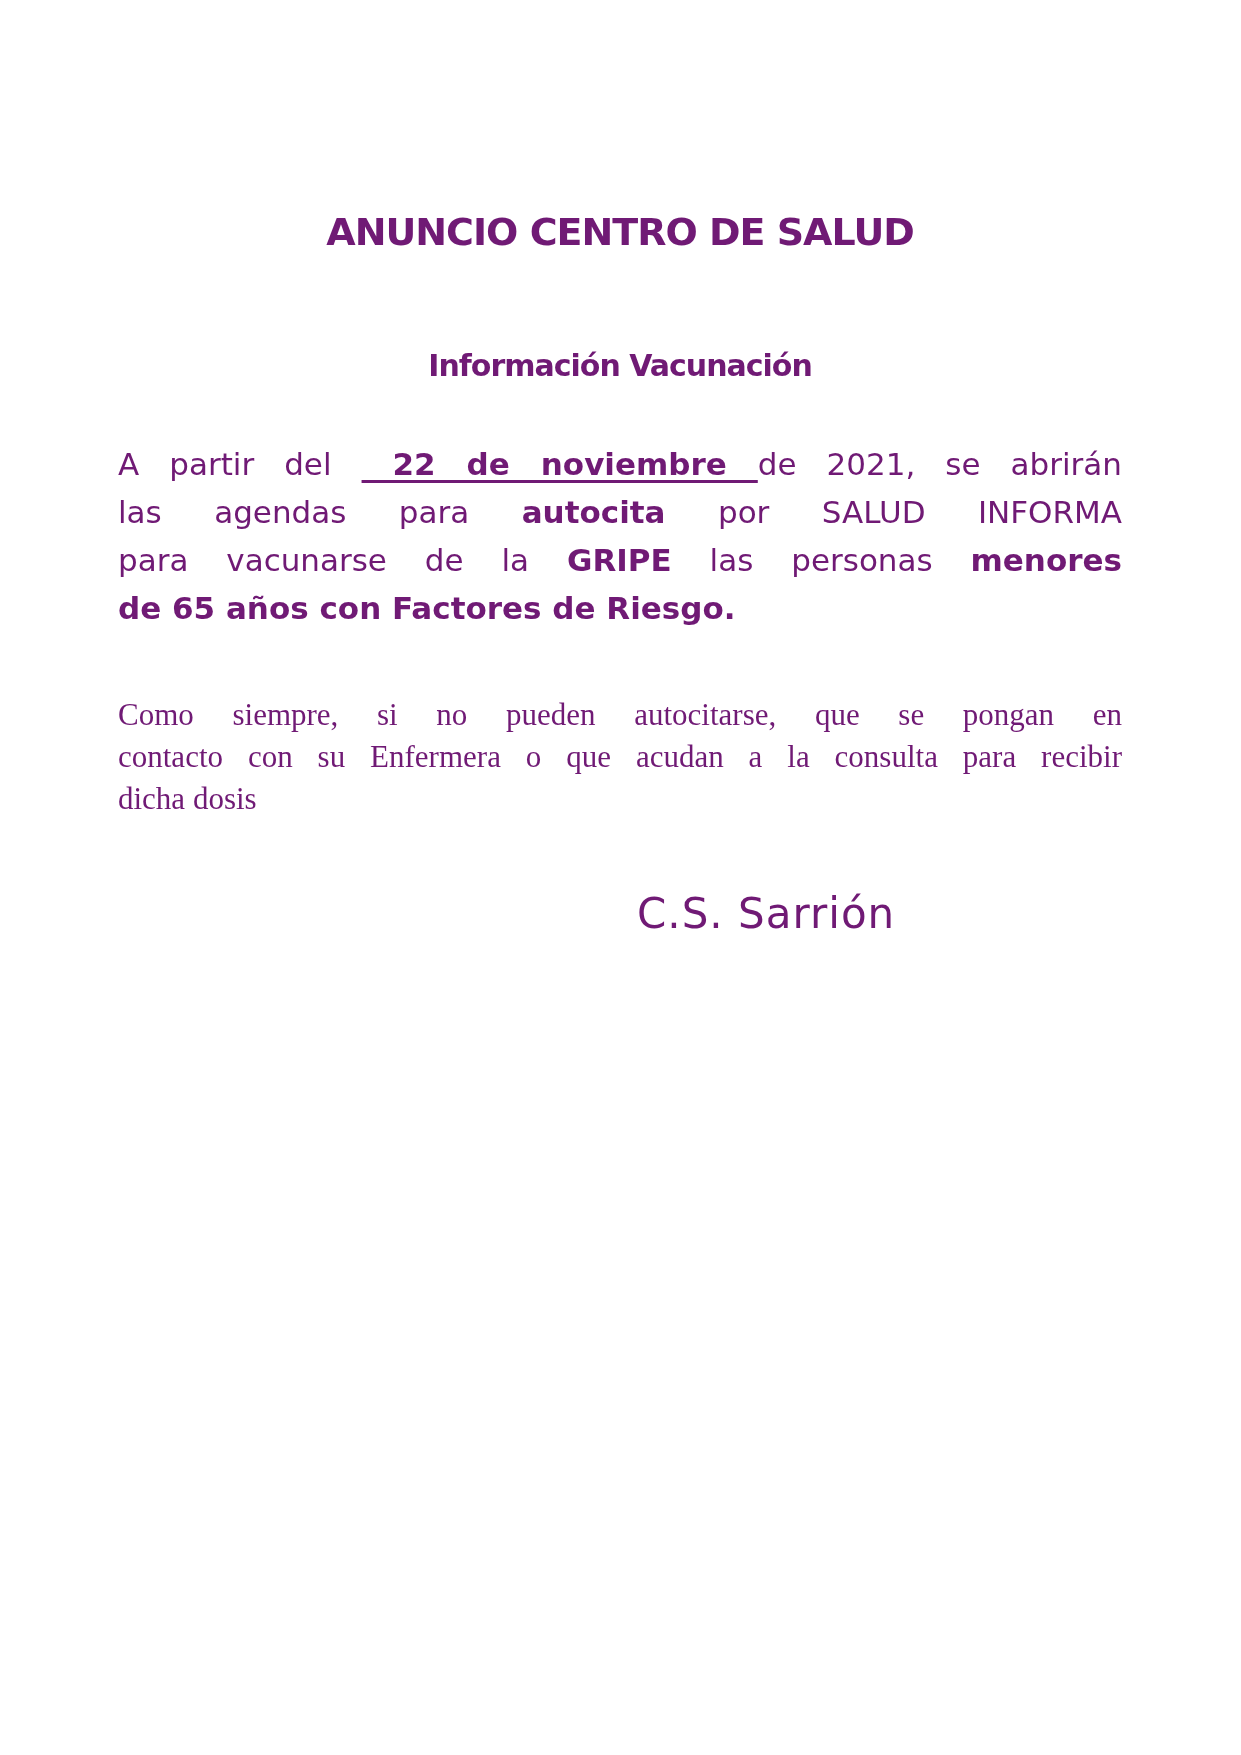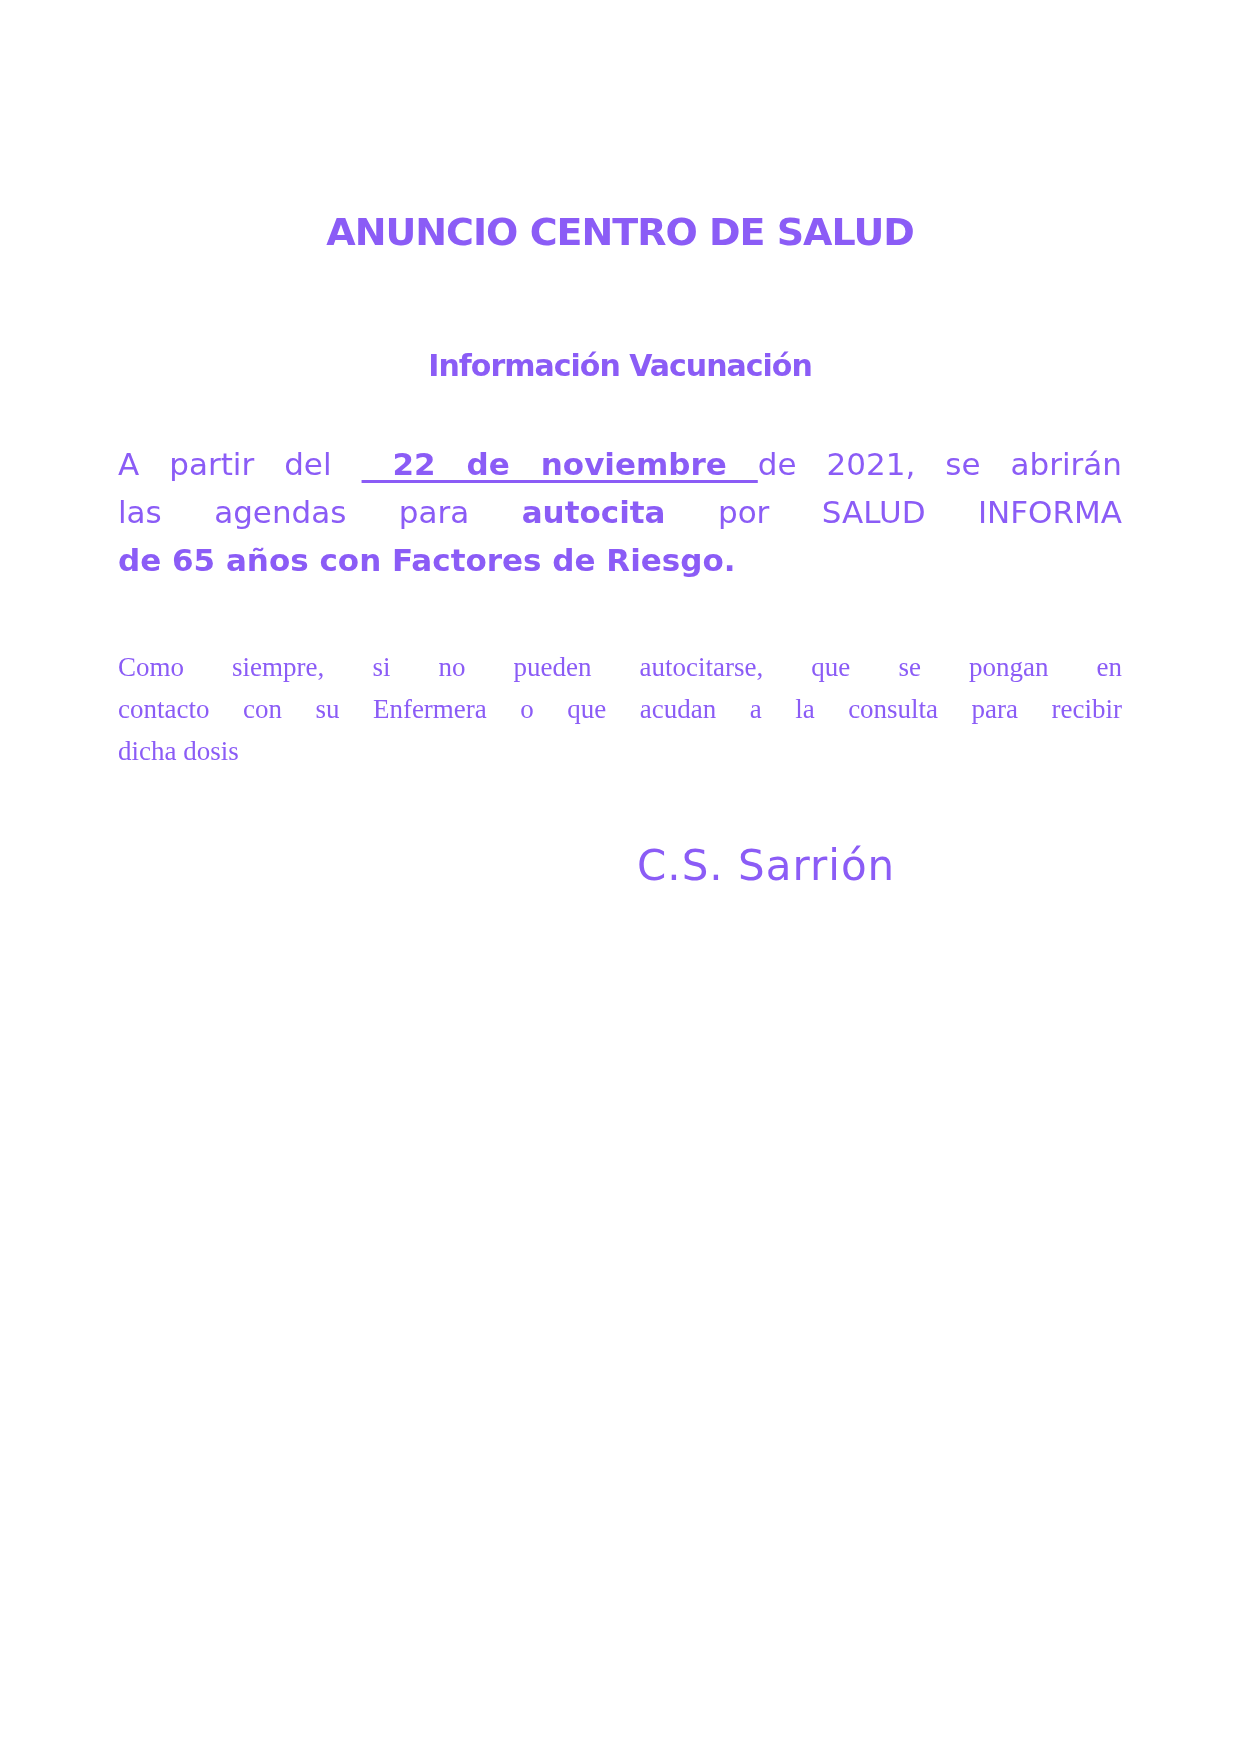--- a/index.html
+++ b/index.html
@@ -2,21 +2,21 @@
 <html><head>
 <meta charset="utf-8">
 <style>
   html, body { margin: 0; padding: 0; background: #e8e8e8; }
   .page {
     position: relative;
     width: 1241px;
     height: 1755px;
     margin: 0 auto;
     background: #ffffff;
-    color: #8b5cf6;
+    color: #701a75;
     box-sizing: border-box;
     padding: 208px 119px 0 118px;
     font-family: "DejaVu Sans", "Liberation Sans", sans-serif;
     overflow: hidden;
   }
   .doc-title {
     margin: 0;
     font-size: 38px;
     line-height: 48px;
     font-weight: bold;
@@ -45,21 +45,21 @@
     font-weight: bold;
     text-decoration: underline;
     text-decoration-thickness: 3px;
     text-underline-offset: 5px;
   }
   .seg-b { font-weight: bold; }
   .line-bold { font-weight: bold; }
   .para2 {
     margin-top: 62px;
     font-family: "Liberation Serif", "DejaVu Serif", serif;
-    font-size: 27px;
+    font-size: 31px;
     line-height: 42px;
   }
   .signature {
     margin-top: 70px;
     margin-left: 519px;
     font-size: 42px;
     line-height: 48px;
     letter-spacing: 1px;
   }
 </style>
@@ -72,20 +72,23 @@
 
   <h2 class="doc-subtitle">Información Vacunación</h2>
 
   <div class="para1">
     <div class="line jline">
       <span>A partir del </span><span class="seg-biu">&nbsp;22 de noviembre&nbsp;</span><span>de 2021, se abrirán</span>
     </div>
     <div class="line jline">
       <span>las agendas para </span><span class="seg-b">autocita</span><span> por SALUD INFORMA</span>
     </div>
+    <div class="line jline">
+      <span>para vacunarse de la </span><span class="seg-b">GRIPE</span><span> las personas </span><span class="seg-b">menores</span>
+    </div>
     <div class="line line-bold">de 65 años con Factores de Riesgo.</div>
   </div>
 
   <div class="para2">
     <div class="line jline">Como siempre, si no pueden autocitarse, que se pongan en</div>
     <div class="line jline">contacto con su Enfermera o que acudan a la consulta para recibir</div>
     <div class="line">dicha dosis</div>
   </div>
 
   <div class="signature">C.S. Sarrión</div>

